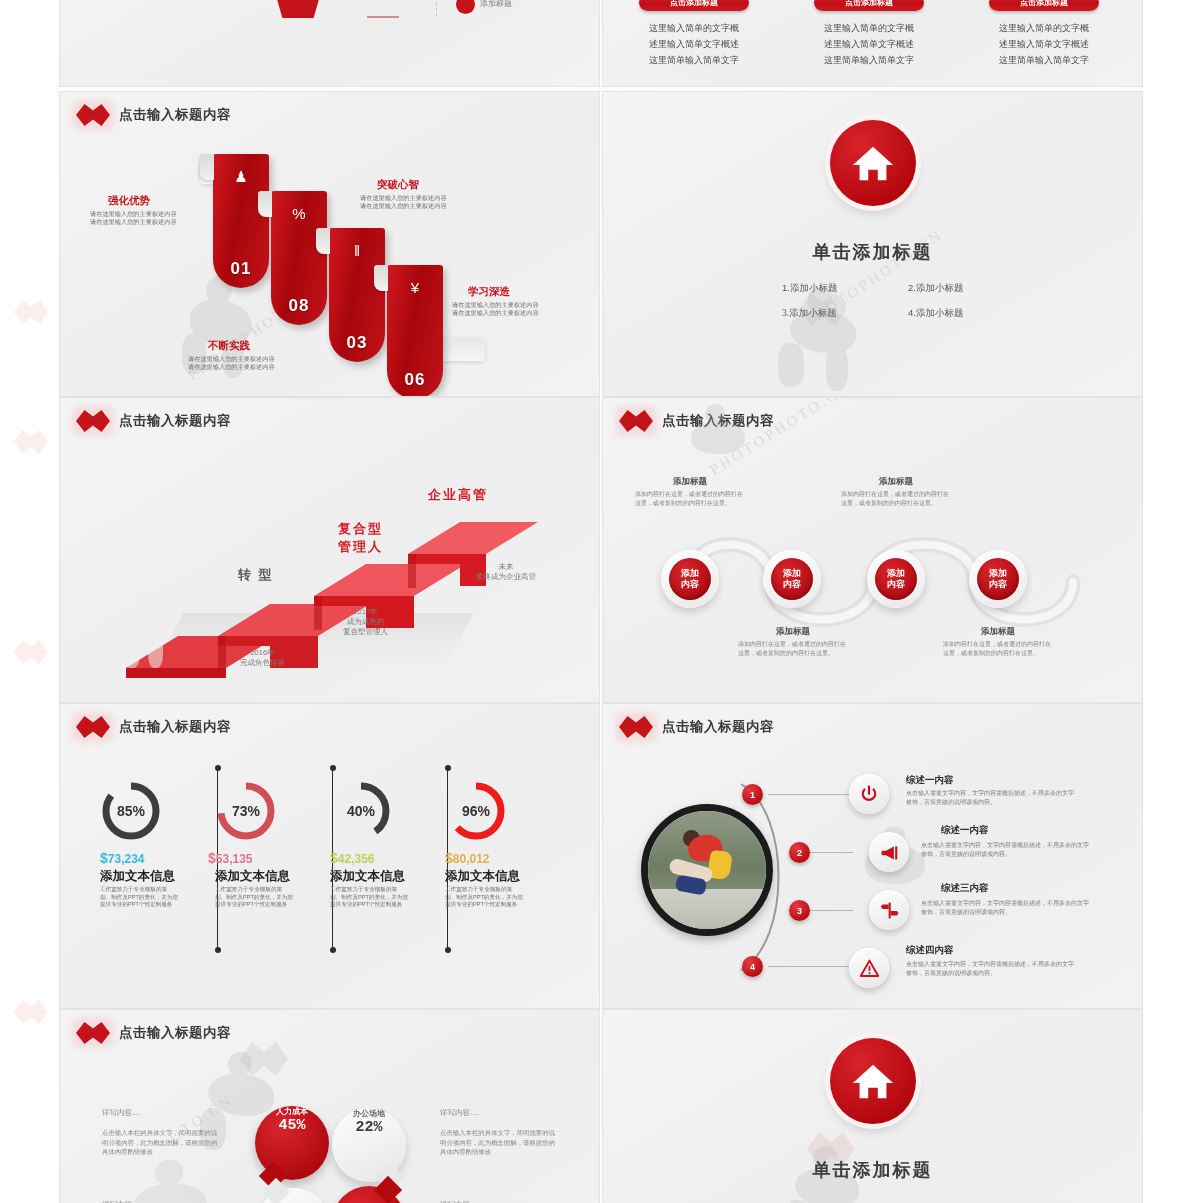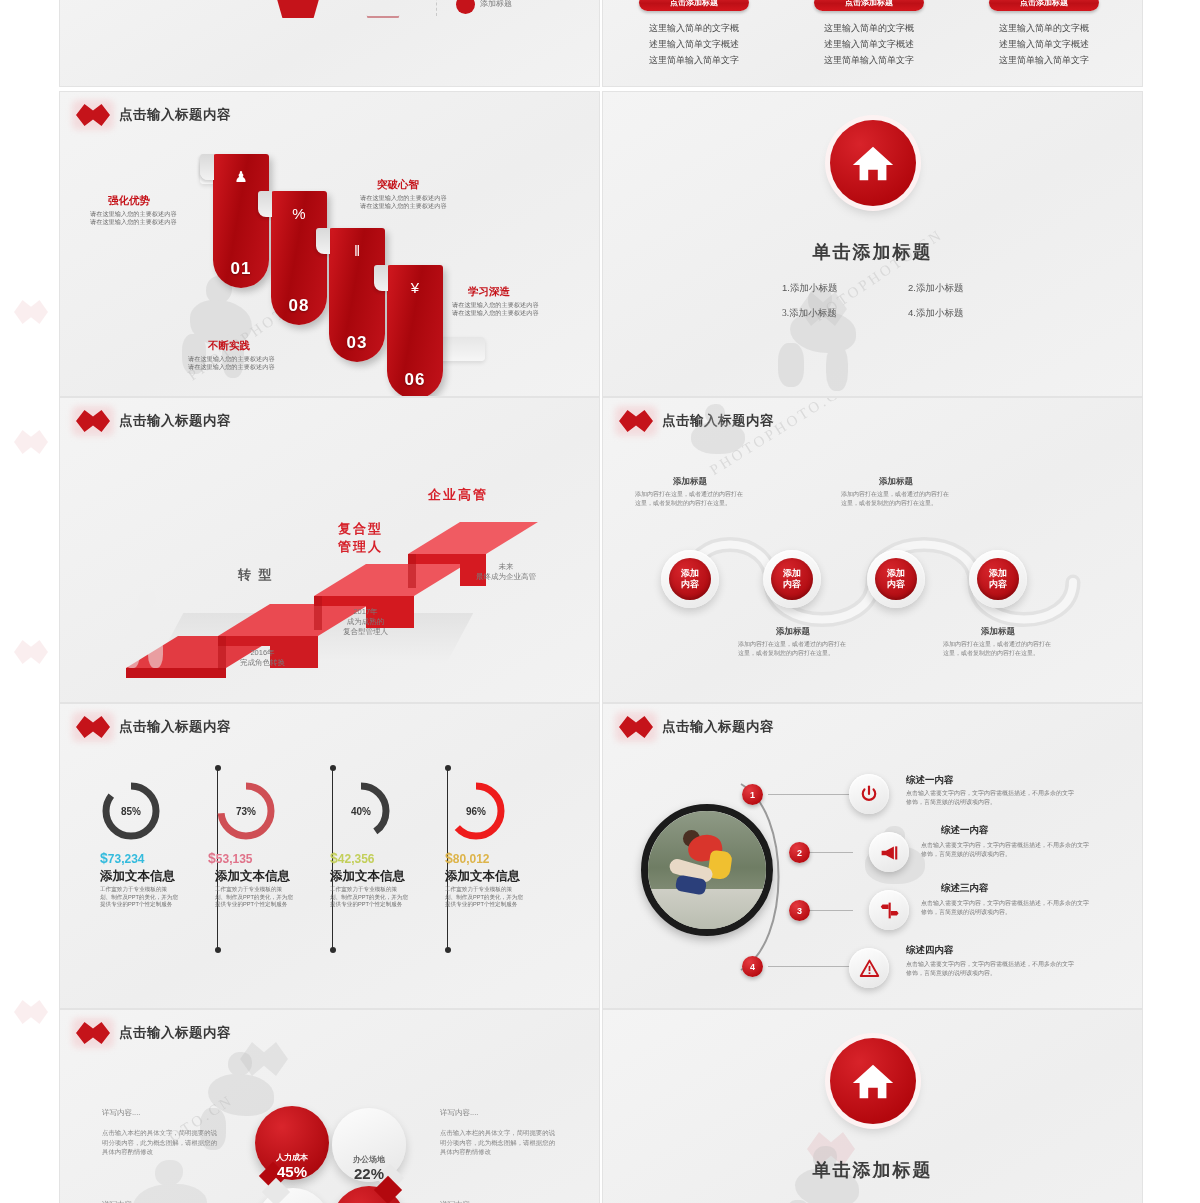--- a/index.html
+++ b/index.html
@@ -89,21 +89,21 @@
     box-shadow:inset 0 -2px 4px rgba(0,0,0,.25);
     color:#fff;font-size:9px;font-weight:bold;line-height:11px;text-align:center;
     display:flex;flex-direction:column;align-items:center;justify-content:center;}
   .n-title{position:absolute;font-size:8.5px;color:#4d4d4d;font-weight:bold;text-align:center;white-space:nowrap;}
   .n-body{position:absolute;font-size:6px;color:#808080;line-height:8.5px;width:110px;}
 
   
   .donut{position:absolute;width:62px;height:62px;}
   .donut svg{transform:rotate(-90deg);}
   .d-pct{position:absolute;top:0;left:0;width:62px;height:62px;display:flex;
-    align-items:center;justify-content:center;font-size:10px;font-weight:bold;color:#333;}
+    align-items:center;justify-content:center;font-size:14px;font-weight:bold;color:#333;}
   .d-amt{position:absolute;font-size:12px;font-weight:bold;white-space:nowrap;}
   .d-amt .cur{font-size:14px;}
   .d-head{position:absolute;font-size:12.5px;font-weight:bold;color:#222;white-space:nowrap;}
   .d-body{position:absolute;font-size:5.6px;color:#6f6f6f;line-height:7.6px;width:78px;}
   .divline{position:absolute;width:1px;background:#2c2c2c;}
   .divline::before,.divline::after{content:"";position:absolute;left:-2.5px;width:6px;height:6px;border-radius:50%;background:#2c2c2c;}
   .divline::before{top:-3px;} .divline::after{bottom:-3px;}
 
   
   .photo-ring{position:absolute;width:118px;height:118px;border-radius:50%;
@@ -122,21 +122,21 @@
   .icirc{position:absolute;width:40px;height:40px;border-radius:50%;
     background:linear-gradient(160deg,#ffffff,#e6e6e6);
     box-shadow:0 3px 7px rgba(0,0,0,.20), inset 0 1px 2px #fff;
     display:flex;align-items:center;justify-content:center;color:#c5131a;}
   .i-head{position:absolute;font-size:9.5px;font-weight:bold;color:#2e2e2e;white-space:nowrap;}
   .i-body{position:absolute;font-size:6px;color:#7a7a7a;line-height:9px;width:170px;}
   .leader{position:absolute;height:1px;background:#b5b5b5;}
 
   
   .bub{position:absolute;width:74px;height:74px;display:flex;flex-direction:column;
-    align-items:center;justify-content:flex-end;}
+    align-items:center;justify-content:flex-start;font-family:Liberation Mono, monospace;}
   .bub .shp{position:absolute;inset:0;border-radius:50%;}
   .bub.red .shp{background:radial-gradient(circle at 36% 28%,#d9252c,#ab070d 80%);
     box-shadow:0 5px 10px rgba(0,0,0,.22);}
   .bub.white .shp{background:linear-gradient(155deg,#fdfdfd,#e6e6e6);
     box-shadow:0 5px 10px rgba(0,0,0,.16);}
   .bub .tip{position:absolute;width:20px;height:20px;transform:rotate(45deg);}
   .bub.red .tip{background:#b3080e;}
   .bub.white .tip{background:#e8e8e8;}
   .bub .lbl{position:relative;font-size:8px;font-weight:bold;z-index:2;}
   .bub .val{position:relative;font-size:15px;font-weight:bold;z-index:2;line-height:17px;}

